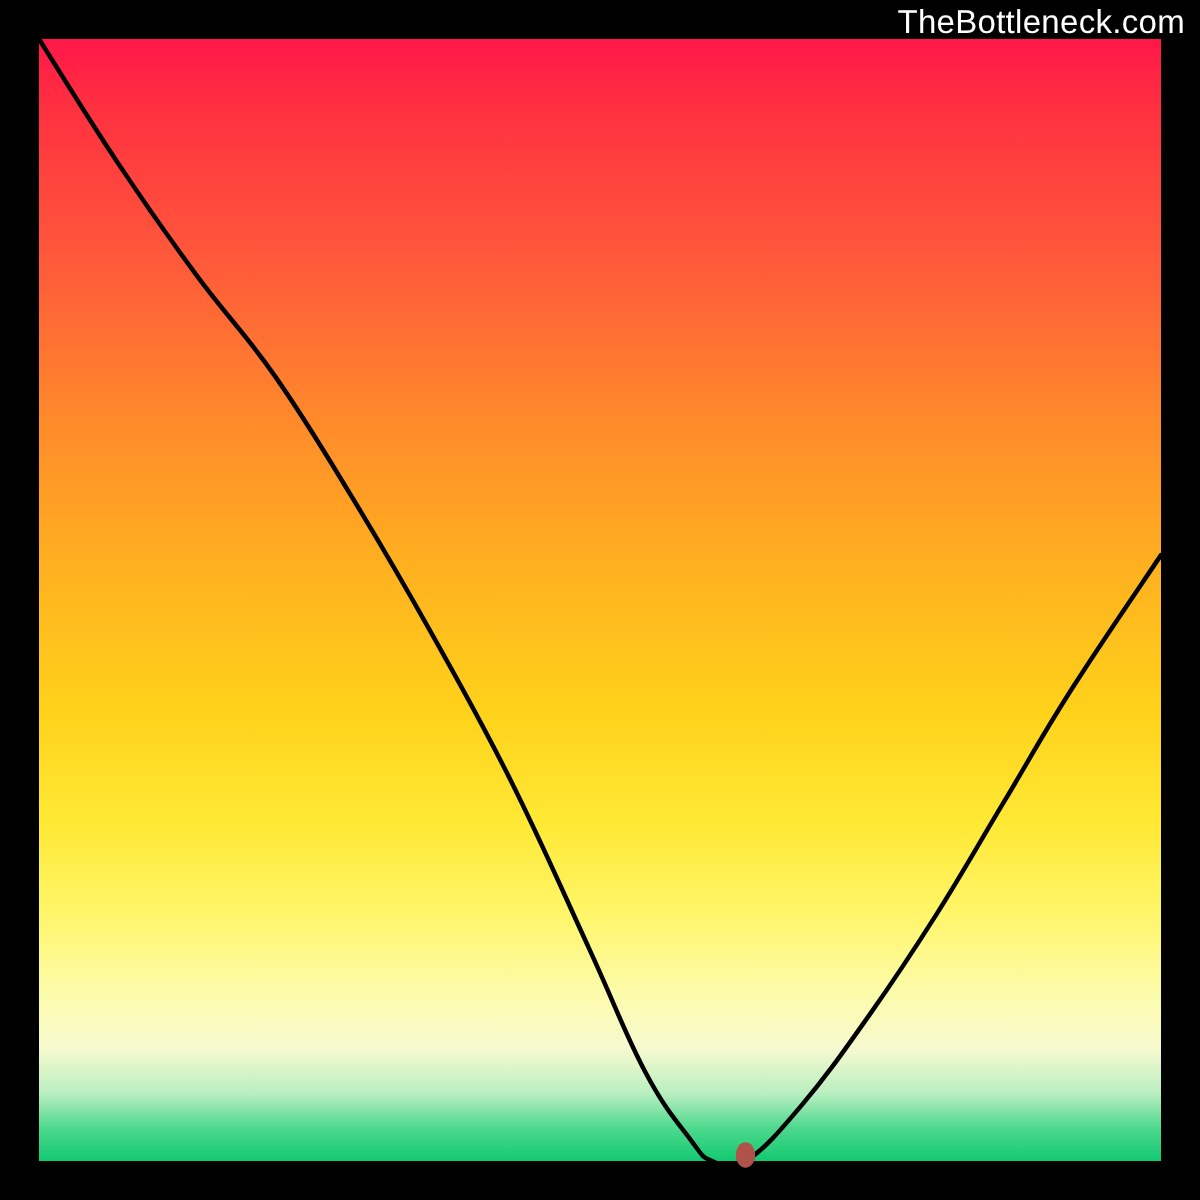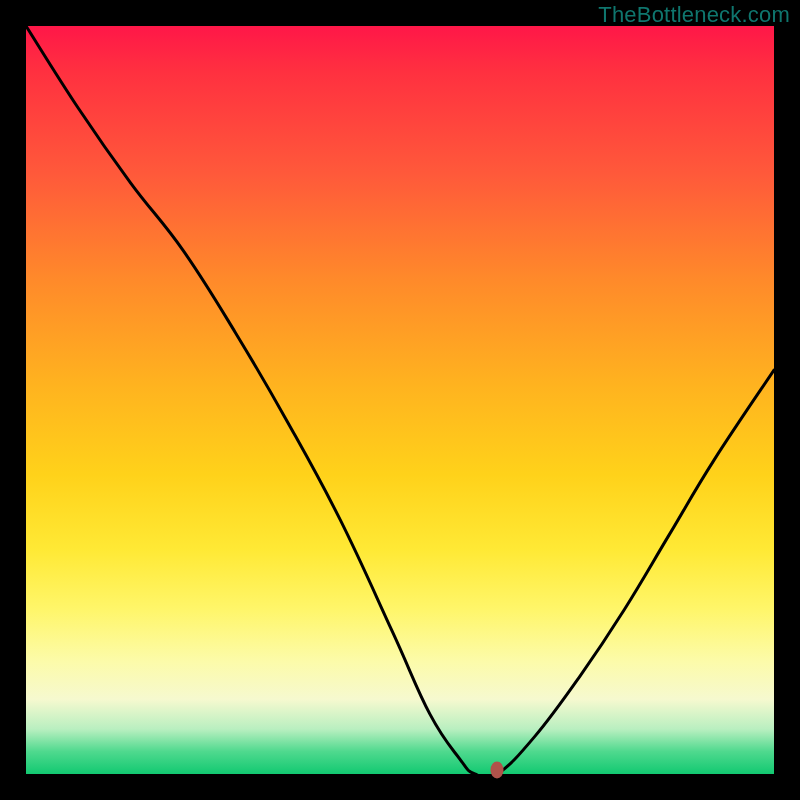--- a/index.html
+++ b/index.html
@@ -14,21 +14,21 @@
   .frame {
     position: relative;
     width: 800px;
     height: 800px;
     background: #000;
   }
   .watermark {
     position: absolute;
     top: 2px;
     right: 10px;
-    color: #0f766e;
+    color: #ffffff;
     font-size: 22px;
     font-weight: 500;
     letter-spacing: 0.2px;
     z-index: 4;
   }
   .plot {
     position: absolute;
     left: 26px;
     top: 26px;
     width: 748px;

